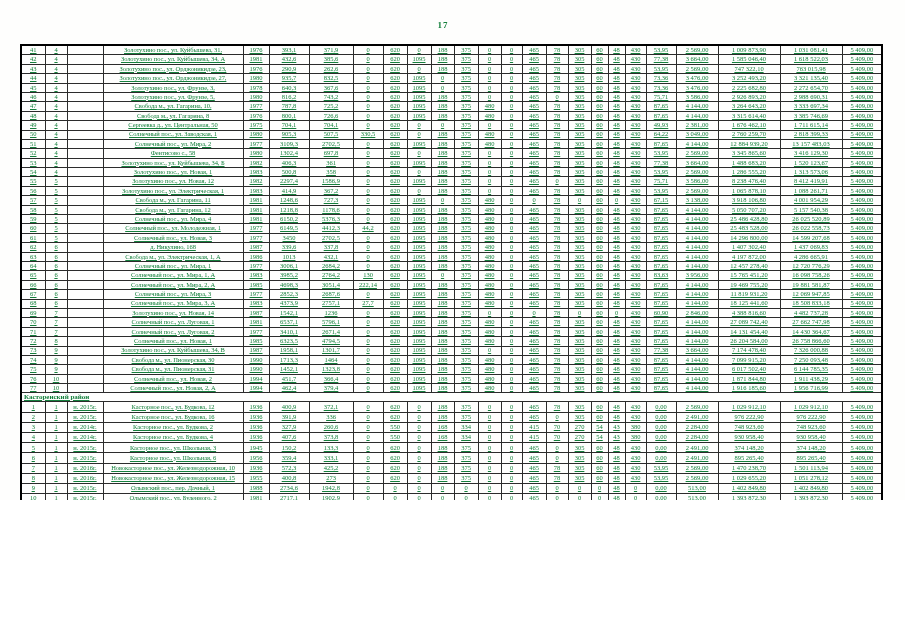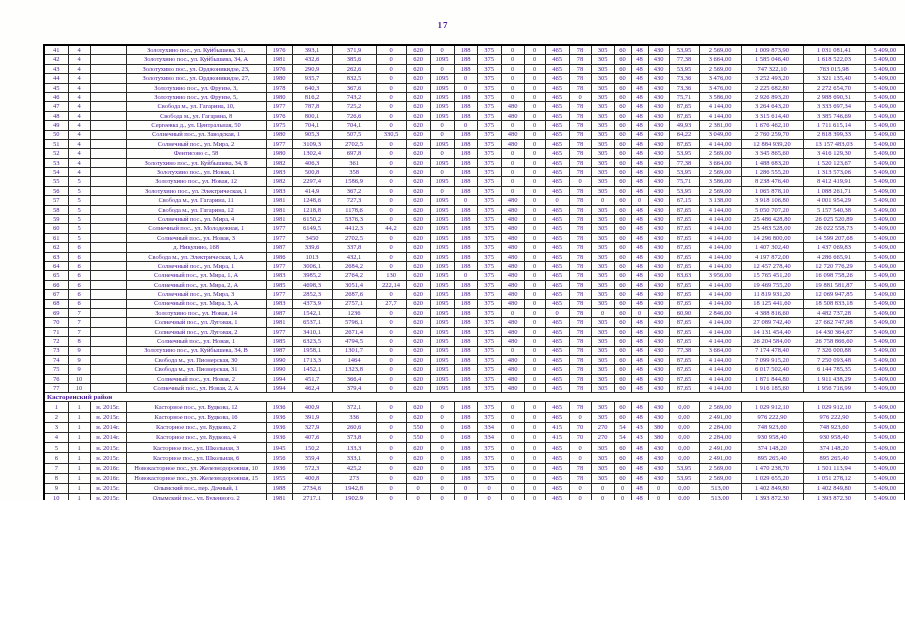--- a/index.html
+++ b/index.html
@@ -1,27 +1,28 @@
 <!DOCTYPE html>
 <html><head>
 <meta charset="utf-8">
 <style>
   html,body{margin:0;padding:0;background:#ffffff;}
   .page{
     position:relative;width:905px;height:500px;background:#fefefd;
-    font-family:"Liberation Serif", serif;color:#4c1d95;overflow:hidden;
+    font-family:"Liberation Serif", serif;color:#15803d;overflow:hidden;
   }
   .page-number{
     position:absolute;top:20px;left:0;width:886px;text-align:center;
     font-size:9px;font-weight:bold;letter-spacing:1px;
   }
   table.grid{
-    position:absolute;left:43px;top:44px;width:851px;
+    position:absolute;left:20px;top:44px;width:851px;
     border-collapse:collapse;table-layout:fixed;
     border:2px solid #000;
+    text-decoration:underline;
   }
   table.grid td{
     border:1px solid #2b2b2b;
     font-size:6.5px;line-height:1;height:8.4px;
     padding:0 1px;text-align:center;vertical-align:middle;
     overflow:hidden;white-space:nowrap;
   }
   tr.s2 td{height:9.2px;}
   td.addr{text-align:left;font-size:6.2px;letter-spacing:-0.1px;padding-left:2px;}
   tr.section-row td{

